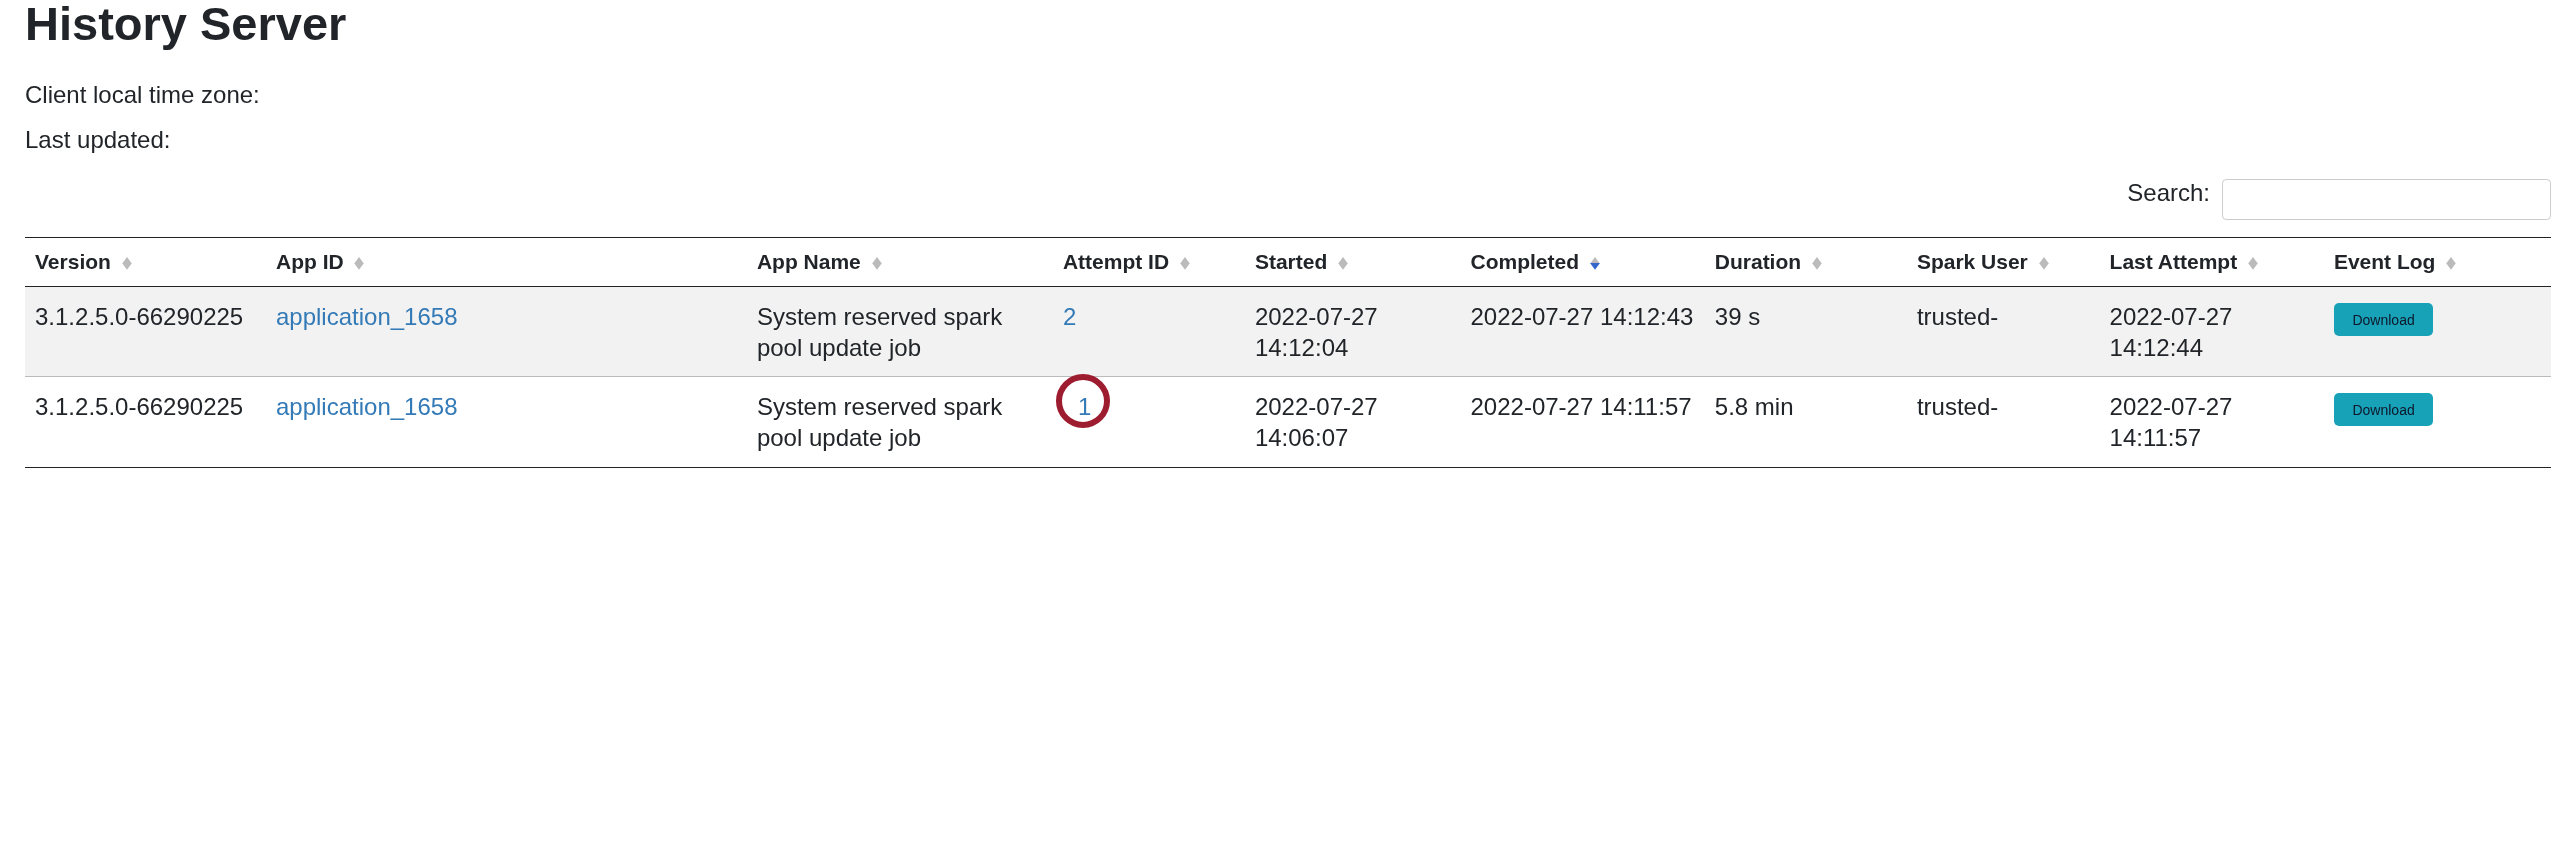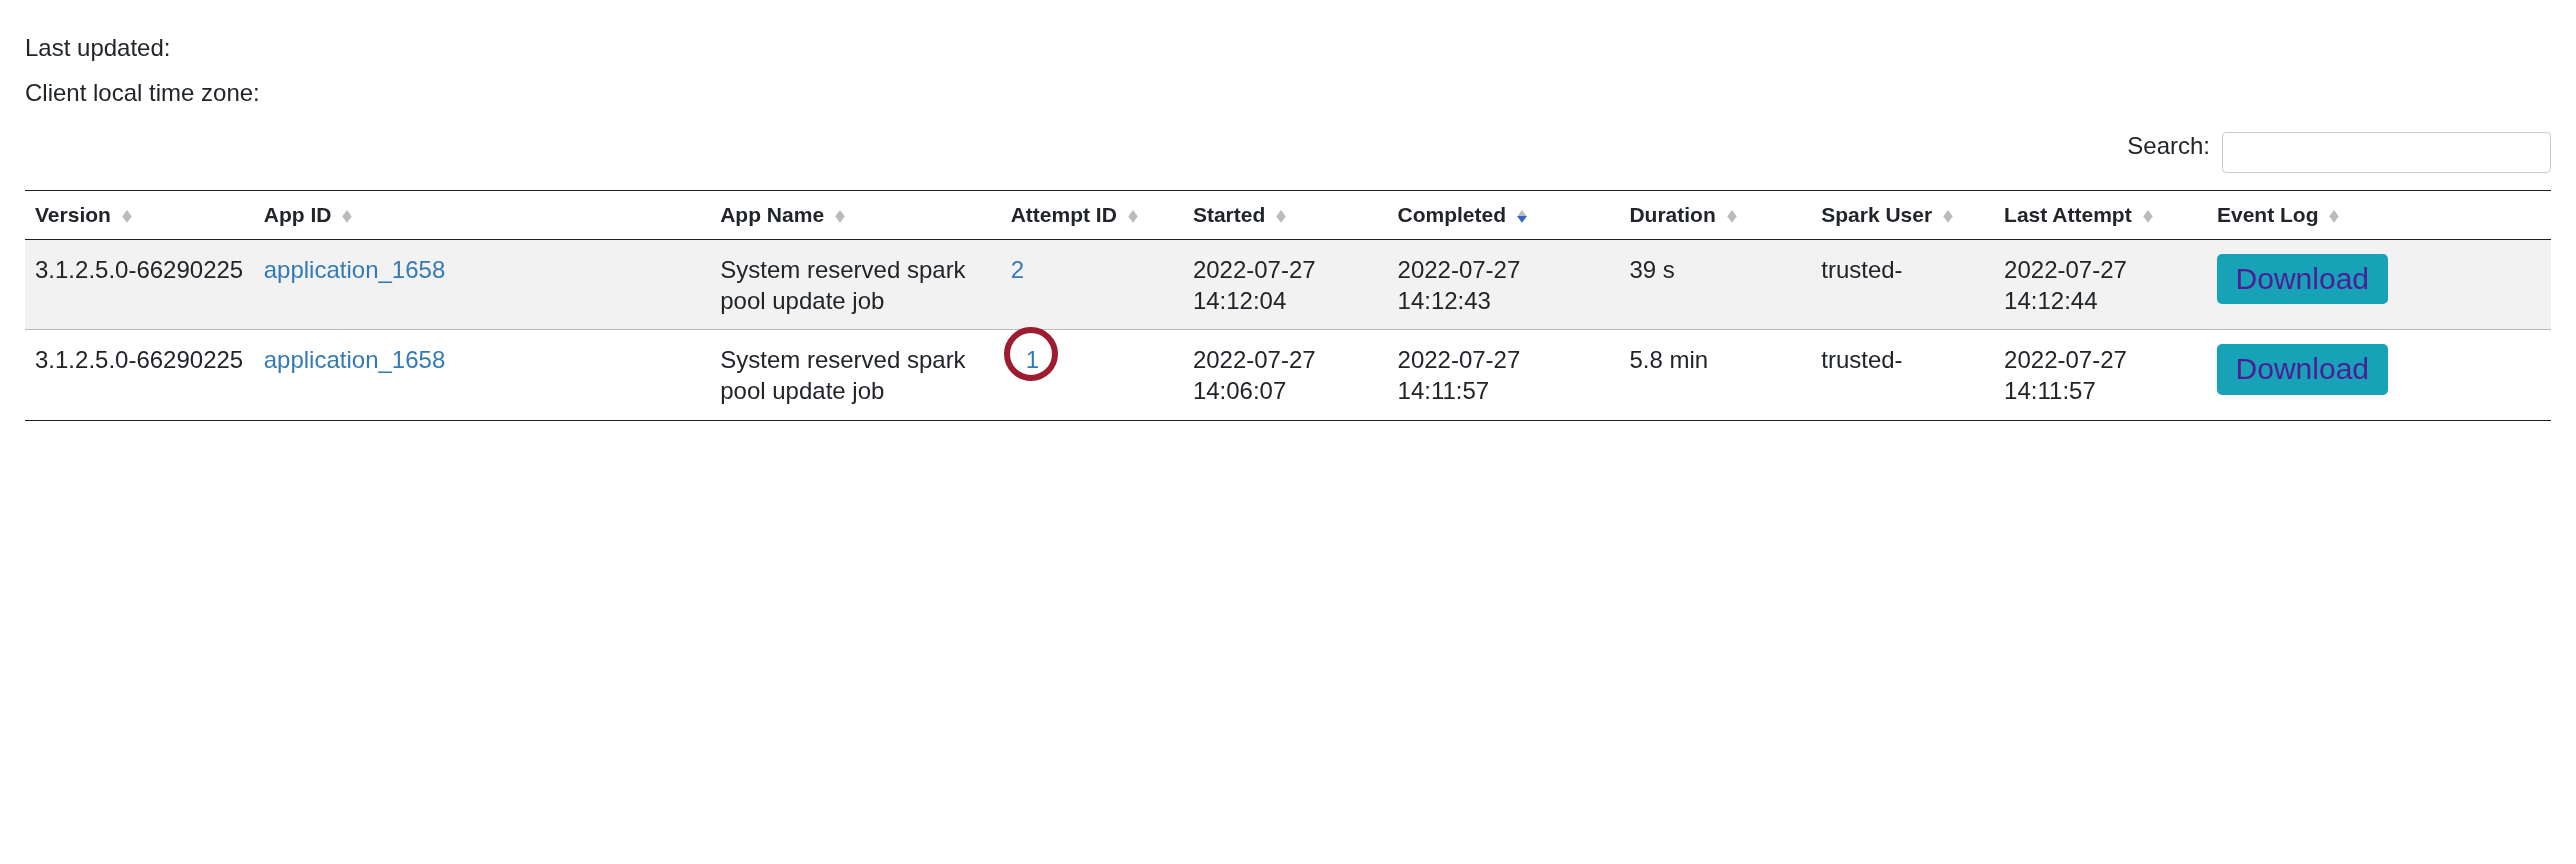--- a/index.html
+++ b/index.html
@@ -86,25 +86,25 @@
     line-height: 1.3;
   }
   a.link {
     color: #337ab7;
     text-decoration: none;
   }
   .attempt-cell { position: relative; }
   .btn-download {
     display: inline-block;
     background: #17a2b8;
-    color: #4c1d95;
+    color: #0f172a;
     border: none;
     border-radius: 5px;
     padding: 8.4px 18.6px;
-    font-size: 30px;
+    font-size: 14px;
     cursor: pointer;
   }
   .circle-annot {
     position: absolute;
     width: 54px;
     height: 54px;
     border: 6.8px solid #9d1c2f;
     border-radius: 50%;
     left: -6.8px;
     top: -17px;
@@ -121,24 +121,25 @@
   col.c-user     { width: 101px; }
   col.c-updated  { width: 118px; }
   col.c-eventlog { width: 101px; }
 </style>
 </head>
 <body>
 
 <div class="page">
 
   <div class="header">
+    <h1 class="page-title">History Server</h1>
   </div>
 
+  <div class="meta">Client local time zone:</div>
   <div class="meta">Last updated:</div>
-  <div class="meta">Client local time zone:</div>
 
   <div class="search-bar">
     <label>Search:</label>
     <input type="text" value="" style="">
   </div>
 
   <table>
     <colgroup>
       <col class="c-version">
         <col class="c-appid">

